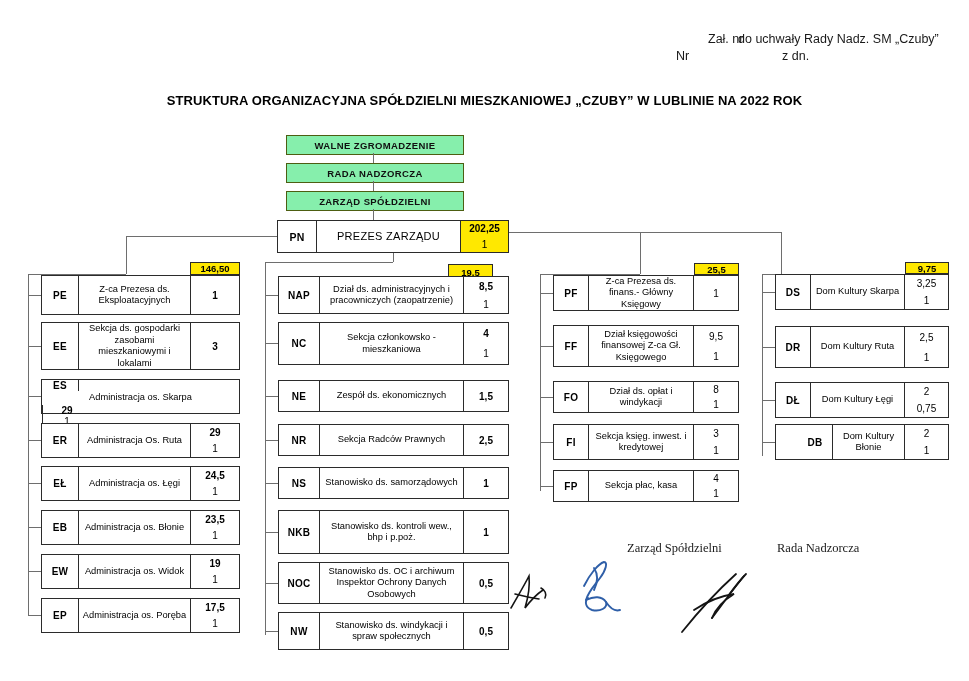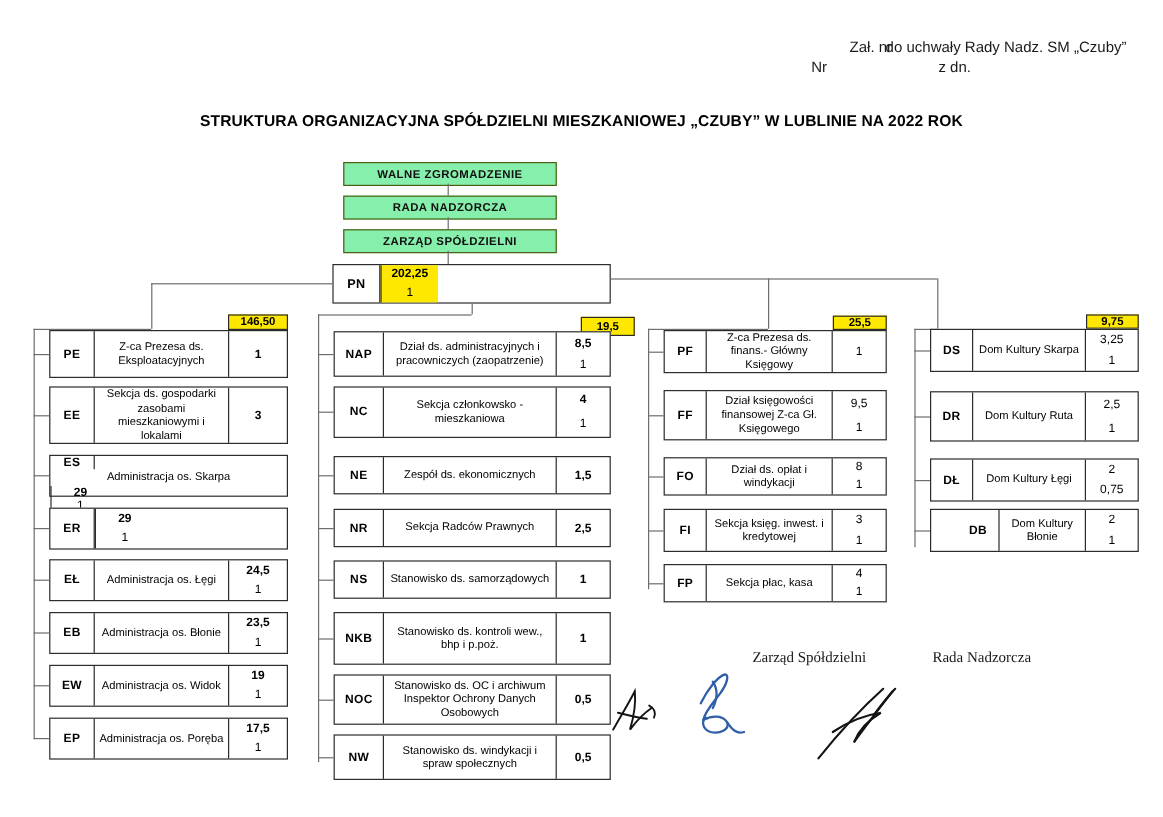--- a/index.html
+++ b/index.html
@@ -94,20 +94,21 @@
   <div class="green" style="left:286px;top:191px;width:176px;height:18px;">
     <span>ZARZĄD SPÓŁDZIELNI</span>
   </div>
 
   <div class="ln lnv" style="left:373px;top:153px;height:10px;"></div>
   <div class="ln lnv" style="left:373px;top:181px;height:10px;"></div>
   <div class="ln lnv" style="left:373px;top:209px;height:11px;"></div>
 
   <div class="unit pn" style="left:277px;top:220px;width:232px;height:33px;">
     <div class="code" style="width:38px;">PN</div>
+    <div class="name">PREZES ZARZĄDU</div>
     <div class="vals yellow" style="width:48px;">
       <div class="v">202,25</div>
       <div class="v light">1</div>
     </div>
   </div>
 
   <div class="ln lnh" style="left:126px;top:236px;width:151px;"></div>
   <div class="ln lnv" style="left:126px;top:236px;height:38px;"></div>
   <div class="ln lnh" style="left:28px;top:274px;width:98px;"></div>
 
@@ -147,20 +148,21 @@
     <div class="name">Administracja os. Skarpa</div>
     <div class="vals" style="width:49px;">
       <div class="v">29</div>
       <div class="v light">1</div>
     </div>
   </div>
   <div class="ln lnh" style="left:28px;top:396px;width:13px;"></div>
 
   <div class="unit" style="left:41px;top:423px;width:199px;height:35px;">
     <div class="code" style="width:36px;">ER</div>
+    <div class="name">Administracja Os. Ruta</div>
     <div class="vals" style="width:49px;">
       <div class="v">29</div>
       <div class="v light">1</div>
     </div>
   </div>
   <div class="ln lnh" style="left:28px;top:440px;width:13px;"></div>
 
   <div class="unit" style="left:41px;top:466px;width:199px;height:35px;">
     <div class="code" style="width:36px;">EŁ</div>
     <div class="name">Administracja os. Łęgi</div>
@@ -196,21 +198,21 @@
     <div class="name">Administracja os. Poręba</div>
     <div class="vals" style="width:49px;">
       <div class="v">17,5</div>
       <div class="v light">1</div>
     </div>
   </div>
   <div class="ln lnh" style="left:28px;top:615px;width:13px;"></div>
 
   <div class="ln lnv" style="left:265px;top:262px;height:373px;"></div>
 
-  <div class="cap" style="left:484px;top:264px;width:45px;height:16px;">19,5</div>
+  <div class="cap" style="left:448px;top:264px;width:45px;height:16px;">19,5</div>
 
   <div class="unit" style="left:278px;top:276px;width:231px;height:38px;">
     <div class="code" style="width:40px;">NAP</div>
     <div class="name">Dział ds. administracyjnych i pracowniczych (zaopatrzenie)</div>
     <div class="vals" style="width:45px;">
       <div class="v">8,5</div>
       <div class="v light">1</div>
     </div>
   </div>
   <div class="ln lnh" style="left:265px;top:295px;width:13px;"></div>

